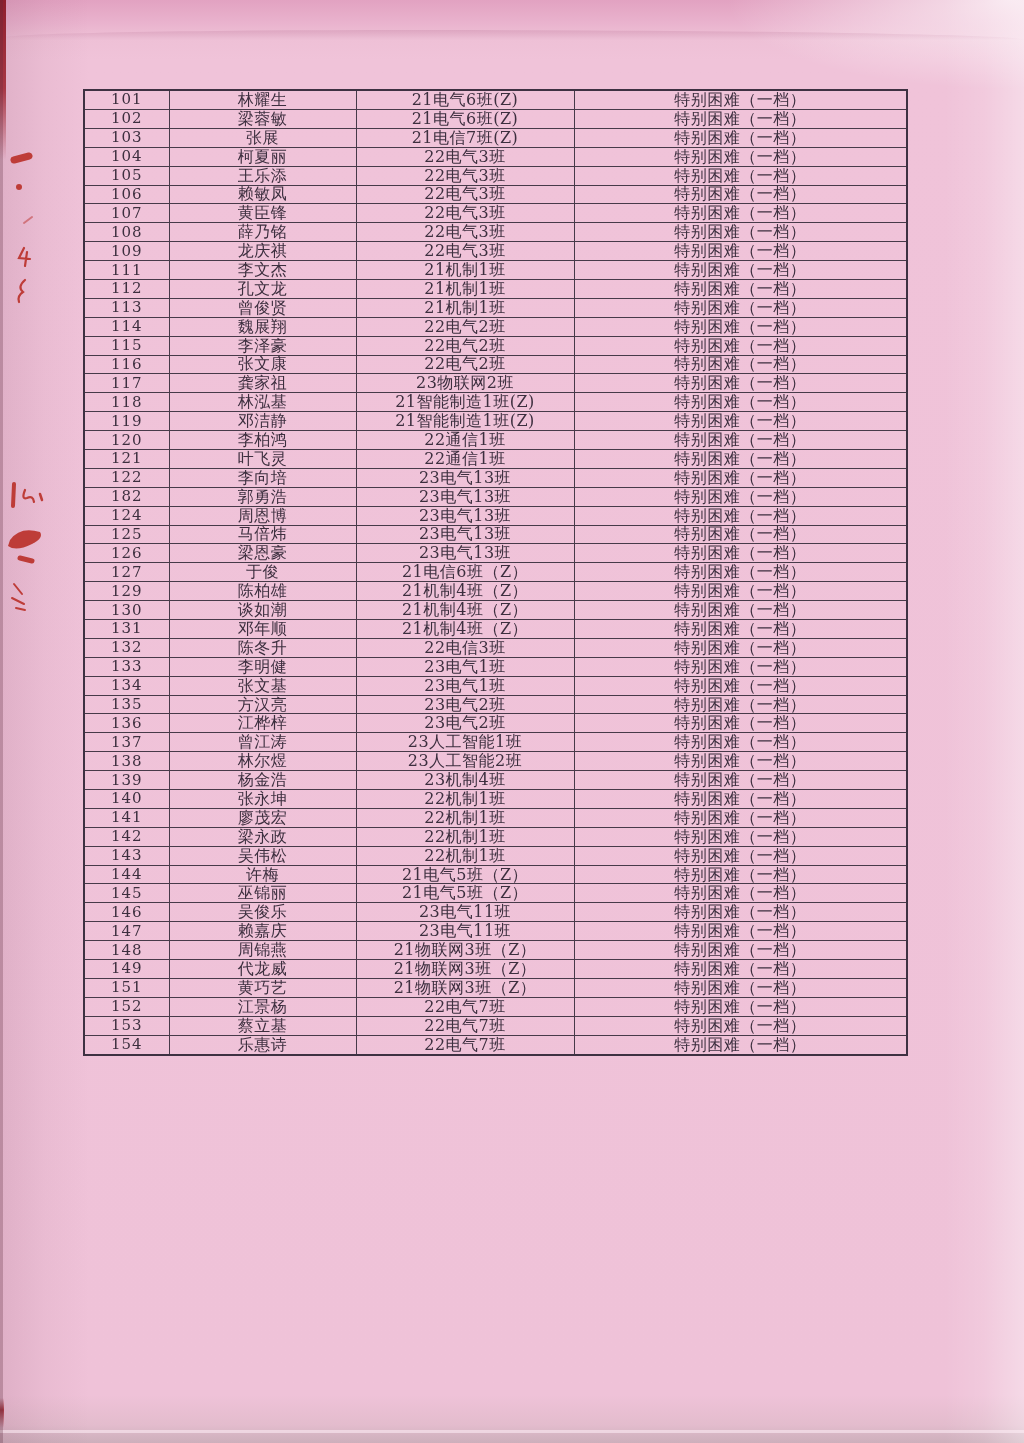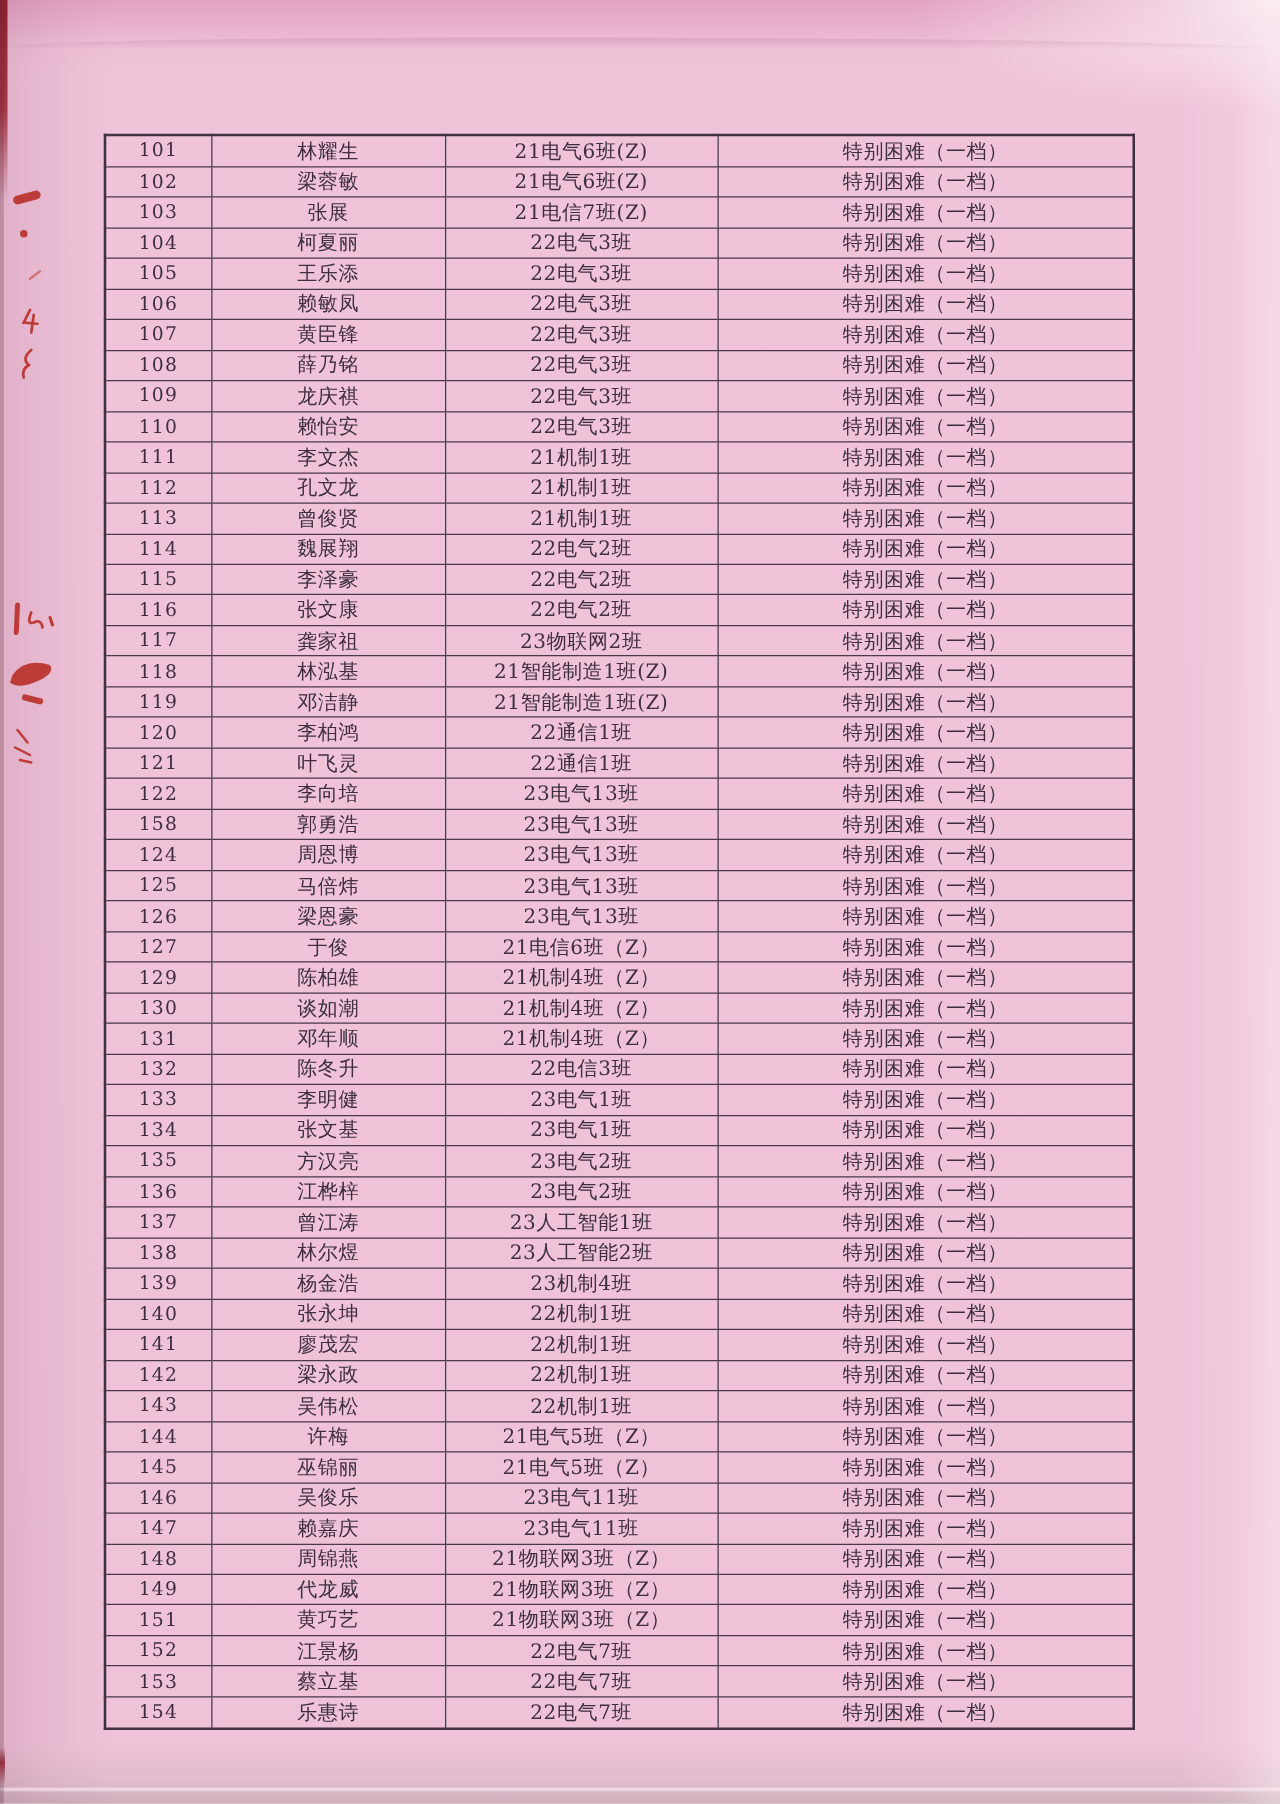--- a/index.html
+++ b/index.html
@@ -73,25 +73,24 @@
     position: absolute; left: 0; top: 140px;
     pointer-events: none;
   }
 
   
   table.roster {
     position: absolute;
     left: 83px;
     top: 89px;
     width: 823px;
-    height: 1277px;
+    height: 967px;
     border-collapse: collapse;
     table-layout: fixed;
     border: 2.5px solid #3e3142;
-    margin-top: 18px;
   }
   table.roster td {
     border: 1.6px solid #473a49;
     padding: 0;
     text-align: center;
     vertical-align: middle;
     font-size: 16px;
     line-height: 1;
     color: #3d2f3f;
     letter-spacing: 0.5px;
@@ -182,26 +181,20 @@
         <td class="c-class">22电气3班</td>
         <td class="c-status">特别困难（一档）</td>
       </tr>
       <tr>
         <td class="c-no">109</td>
         <td class="c-name">龙庆祺</td>
         <td class="c-class">22电气3班</td>
         <td class="c-status">特别困难（一档）</td>
       </tr>
       <tr>
-        <td class="c-no">110</td>
-        <td class="c-name">赖怡安</td>
-        <td class="c-class">22电气3班</td>
-        <td class="c-status">特别困难（一档）</td>
-      </tr>
-      <tr>
         <td class="c-no">111</td>
         <td class="c-name">李文杰</td>
         <td class="c-class">21机制1班</td>
         <td class="c-status">特别困难（一档）</td>
       </tr>
       <tr>
         <td class="c-no">112</td>
         <td class="c-name">孔文龙</td>
         <td class="c-class">21机制1班</td>
         <td class="c-status">特别困难（一档）</td>
@@ -260,21 +253,21 @@
         <td class="c-class">22通信1班</td>
         <td class="c-status">特别困难（一档）</td>
       </tr>
       <tr>
         <td class="c-no">122</td>
         <td class="c-name">李向培</td>
         <td class="c-class">23电气13班</td>
         <td class="c-status">特别困难（一档）</td>
       </tr>
       <tr>
-        <td class="c-no">158</td>
+        <td class="c-no">182</td>
         <td class="c-name">郭勇浩</td>
         <td class="c-class">23电气13班</td>
         <td class="c-status">特别困难（一档）</td>
       </tr>
       <tr>
         <td class="c-no">124</td>
         <td class="c-name">周恩博</td>
         <td class="c-class">23电气13班</td>
         <td class="c-status">特别困难（一档）</td>
       </tr>

